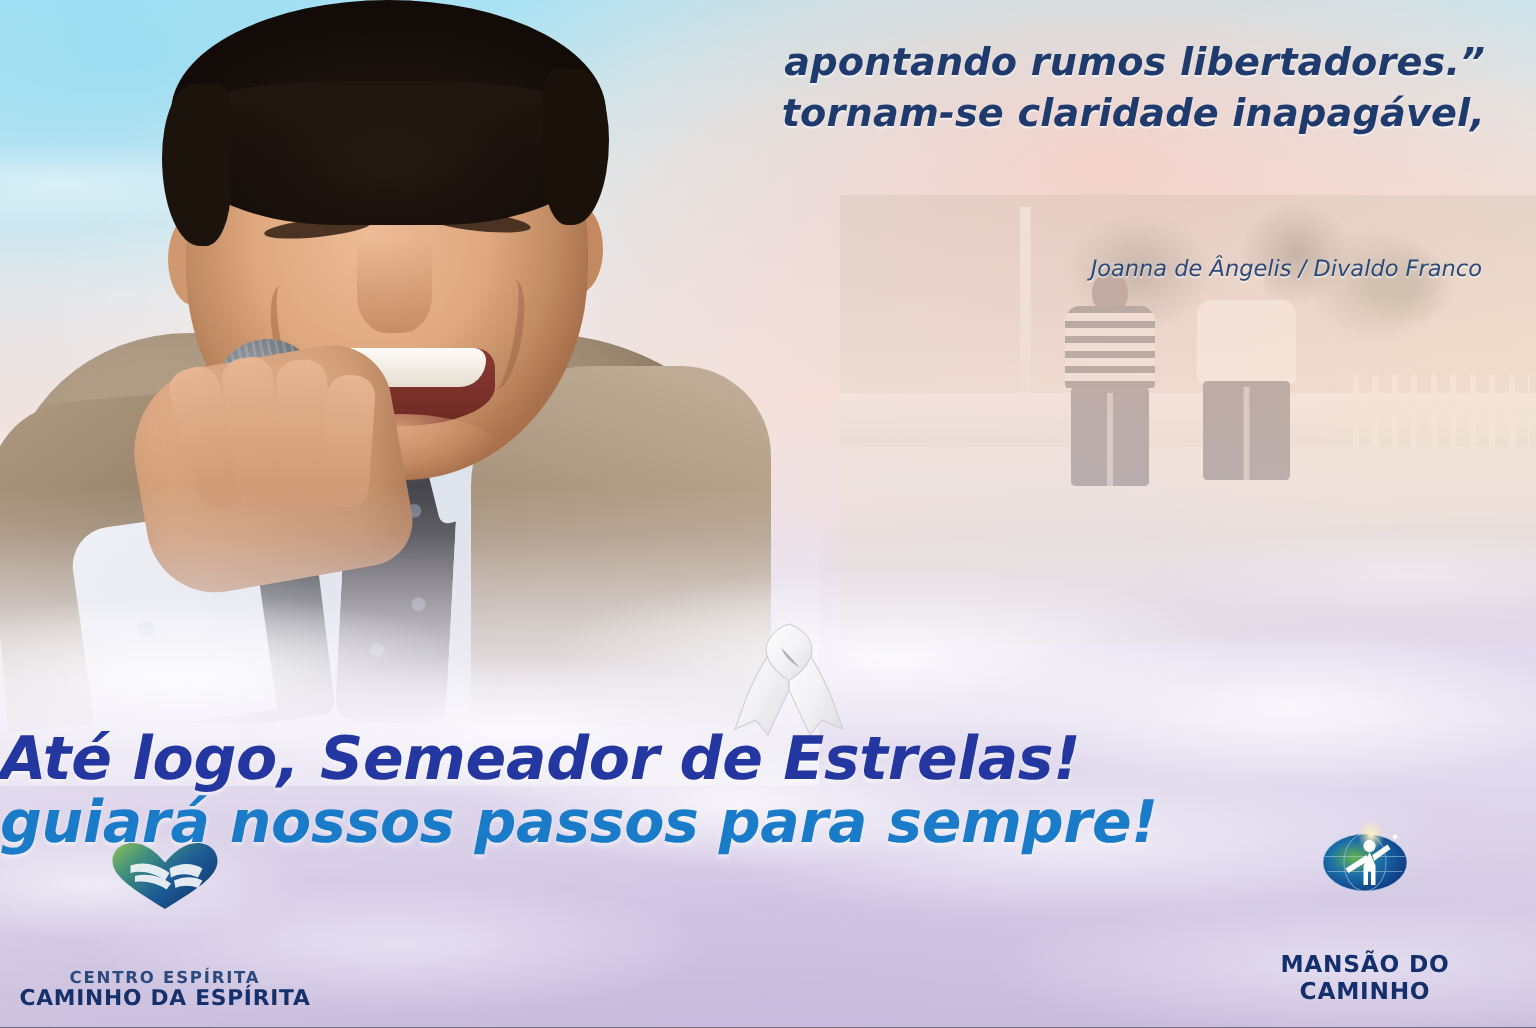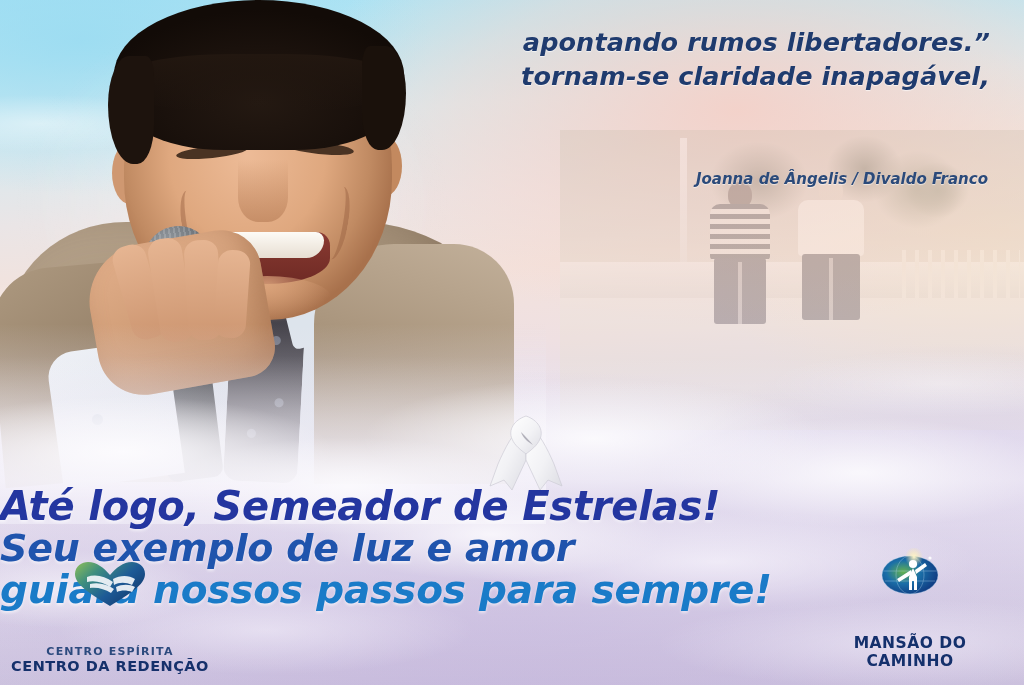--- a/index.html
+++ b/index.html
@@ -261,21 +261,21 @@
     line-height:1.33;
     letter-spacing:.1px;
     color:#1f3b6e;
     text-shadow:0 1px 1px rgba(255,255,255,.65);
   }
   .quote .ln{display:block;white-space:nowrap;}
   .quote-author{
     position:absolute;
     right:36px; top:170px;
     font-style:italic;
-    font-weight:bold;
+    font-weight:normal;
     font-size:15px;
     color:#2b4a7a;
     text-shadow:0 1px 1px rgba(255,255,255,.6);
   }
 
   
   .ribbon{position:absolute;left:488px;top:410px;width:76px;height:84px;}
 
   .headline{
     position:absolute;
@@ -404,21 +404,20 @@
         <path d="M38 10 C24 24 17 38 10 54 L2 76 L16 70 L24 80 L38 50 Z"></path>
         <path d="M38 10 C52 24 59 38 66 54 L74 76 L60 70 L52 80 L38 50 Z"></path>
         <path d="M38 6 C26 10 20 20 24 29 C27 36 33 40 38 44 C43 40 49 36 52 29 C56 20 50 10 38 6 Z"></path>
       </g>
       <path d="M33 22 C35 28 40 32 45 35 C41 30 37 26 33 22 Z" fill="#9b99a6" opacity=".75"></path>
     </svg>
   </div>
 
   <div class="headline">
     <span class="hl hl1">Até logo, Semeador de Estrelas!</span>
-    <span class="hl hl2">Seu exemplo de luz e amor</span>
     <span class="hl hl3">guiará nossos passos para sempre!</span>
   </div>
 
   <div class="logo logo-left">
     <span class="logo-mark">
       <svg viewBox="0 0 74 46" width="74" height="46" aria-hidden="true">
         <defs>
           <linearGradient id="hhG" x1="0" y1="0" x2="1" y2="0.7">
             <stop offset="0%" stop-color="#8fbf57"></stop>
             <stop offset="30%" stop-color="#3f8f7e"></stop>
@@ -429,21 +428,21 @@
         <path d="M37 45 C18 33 2 24 2 13 C2 5 9 1 15 1 C24 1 31 7 37 14 C43 7 50 1 59 1 C65 1 72 5 72 13 C72 24 56 33 37 45 Z" fill="url(#hhG)"></path>
         <g fill="#f4f7fa" opacity=".92">
           <path d="M14 16 C22 13 32 15 40 21 L37 26 C30 21 21 19 14 21 Z"></path>
           <path d="M17 23 C25 21 34 23 41 28 L38 32 C32 28 24 26 17 27 Z"></path>
           <path d="M40 18 C47 14 56 14 62 18 L59 24 C53 21 46 21 41 24 Z"></path>
           <path d="M43 26 C49 23 57 23 62 26 L59 31 C54 29 48 29 44 31 Z"></path>
         </g>
       </svg>
     </span>
     <div class="logo-l1">CENTRO ESPÍRITA</div>
-    <div class="logo-l2">CENTRO DA REDENÇÃO</div>
+    <div class="logo-l2">CAMINHO DA ESPÍRITA</div>
   </div>
 
   <div class="logo logo-right">
     <span class="logo-mark">
       <svg viewBox="0 0 64 48" width="64" height="48" aria-hidden="true">
         <defs>
           <radialGradient id="gbG" cx="38%" cy="42%" r="72%">
             <stop offset="0%" stop-color="#63b24e"></stop>
             <stop offset="42%" stop-color="#1b6fa8"></stop>
             <stop offset="100%" stop-color="#0d2f79"></stop>

